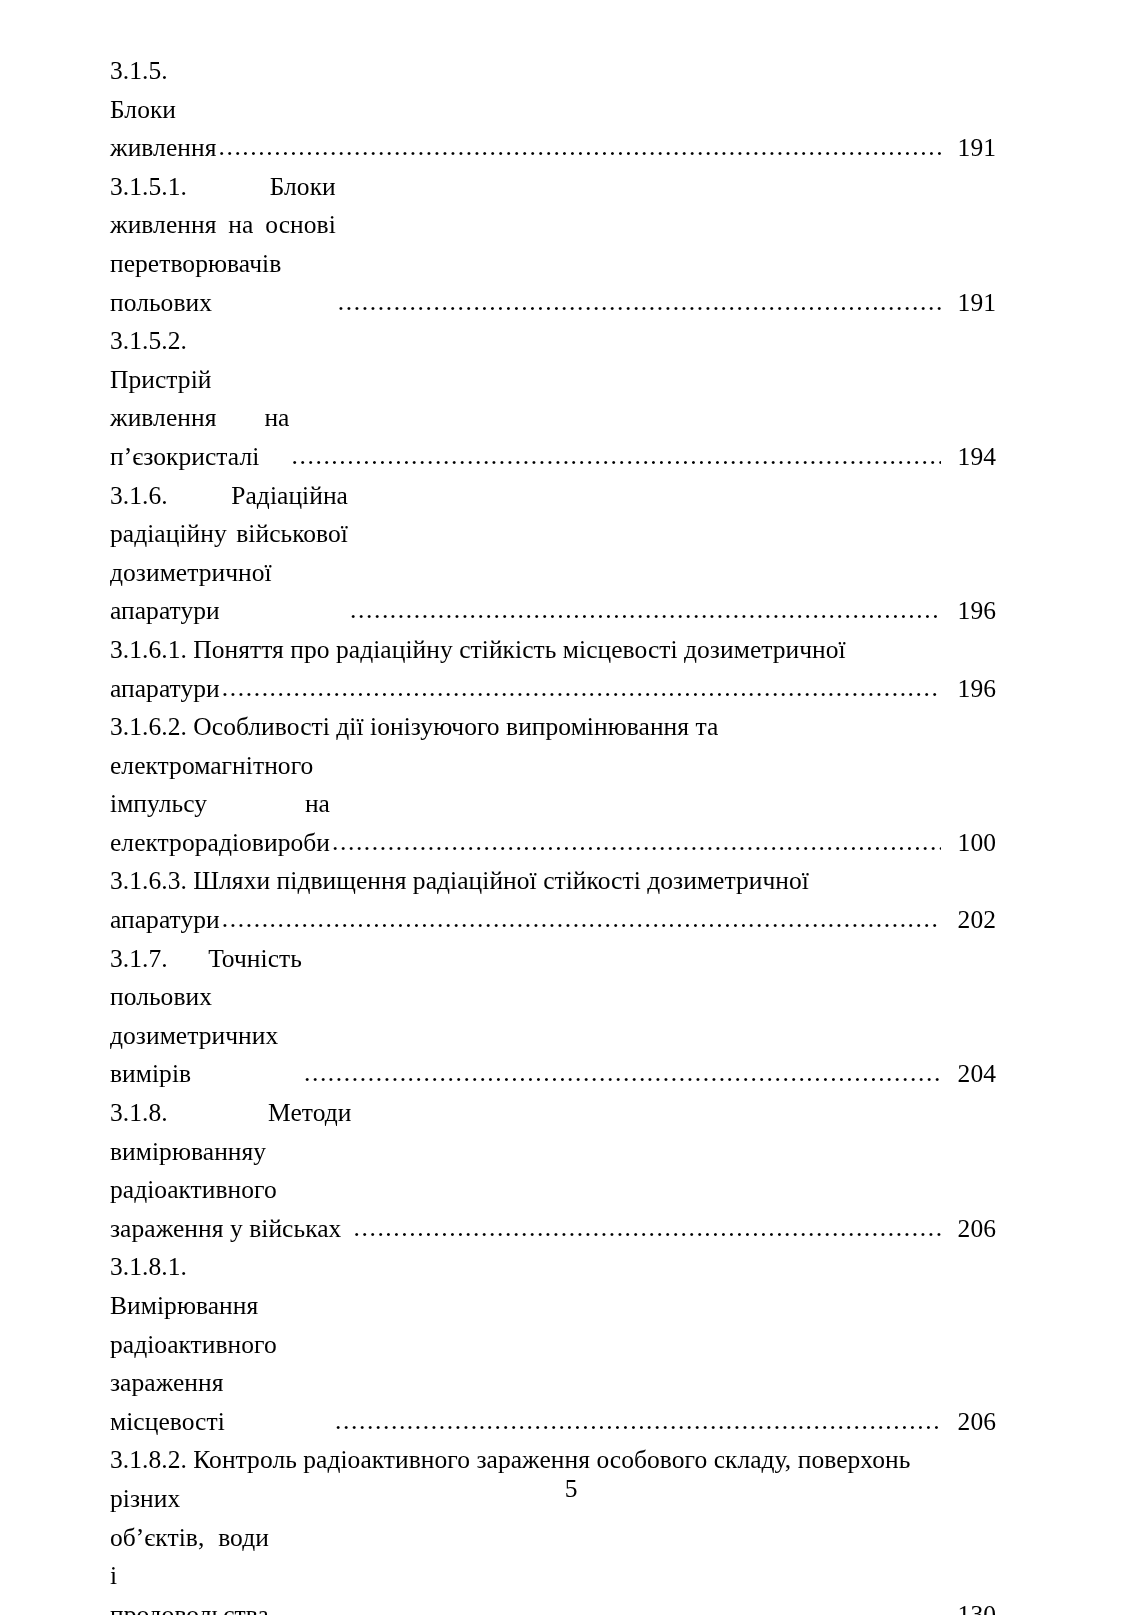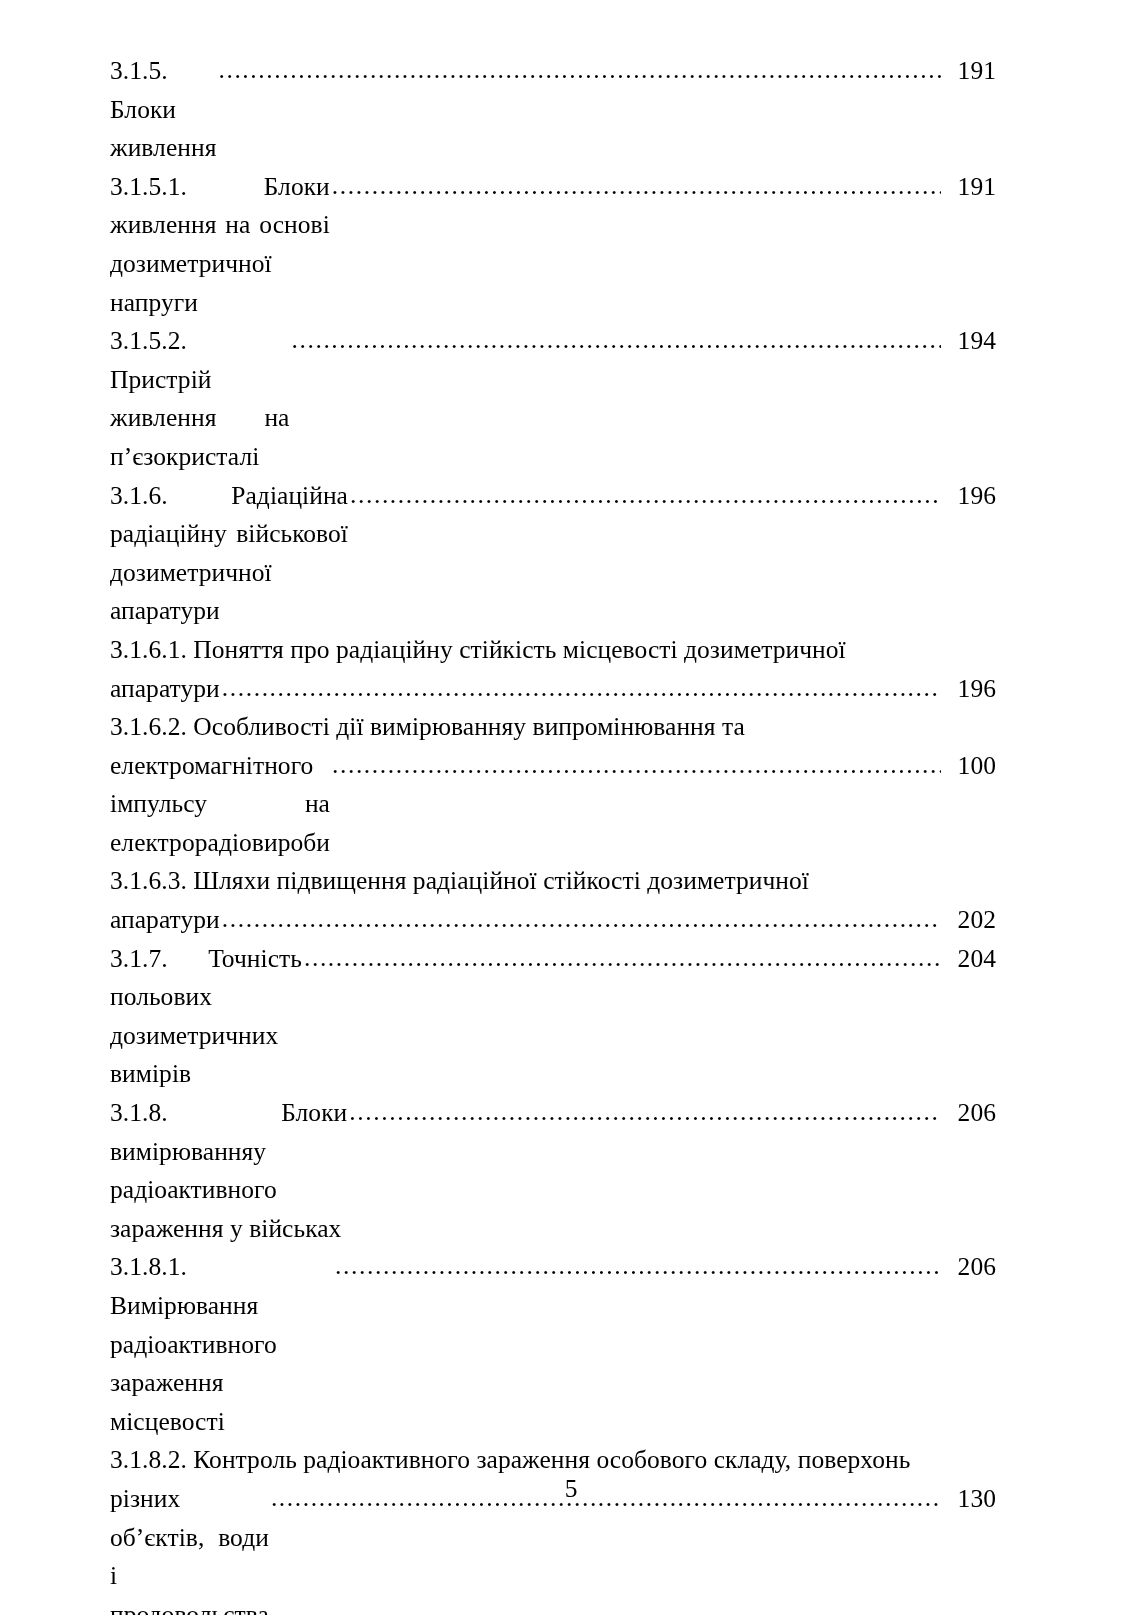--- a/index.html
+++ b/index.html
@@ -38,21 +38,21 @@
     margin: 0;
     padding: 0;
     text-align: justify;
     text-justify: inter-word;
     
     text-indent: 0;
   }
 
   .row {
     display: flex;
-    align-items: flex-start;
+    align-items: flex-end;
     width: 100%;
   }
   .title {
     flex: 0 1 auto;
     white-space: normal;
   }
   .leader {
     flex: 1 1 auto;
     overflow: hidden;
     white-space: nowrap;
@@ -86,21 +86,21 @@
   <div id="toc">
       <div class="entry">
         <div class="row">
           <span class="title">3.1.5. Блоки живлення</span>
           <span class="leader">............................................................................................................................................................................................................................</span>
           <span class="pageno">191</span>
         </div>
       </div>
       <div class="entry">
         <div class="row">
-          <span class="title">3.1.5.1. Блоки живлення на основі дозиметричної напруги</span>
+          <span class="title">3.1.5.1. Блоки живлення на основі перетворювачів польових</span>
           <span class="leader">............................................................................................................................................................................................................................</span>
           <span class="pageno">191</span>
         </div>
       </div>
       <div class="entry">
         <div class="row">
           <span class="title">3.1.5.2. Пристрій живлення на п’єзокристалі</span>
           <span class="leader">............................................................................................................................................................................................................................</span>
           <span class="pageno">194</span>
         </div>
@@ -114,21 +114,21 @@
       </div>
       <div class="entry">
         <div class="head">3.1.6.1. Поняття про радіаційну стійкість місцевості дозиметричної</div>
         <div class="row">
           <span class="title">апаратури</span>
           <span class="leader">............................................................................................................................................................................................................................</span>
           <span class="pageno">196</span>
         </div>
       </div>
       <div class="entry">
-        <div class="head">3.1.6.2. Особливості дії вимірюванняу випромінювання та</div>
+        <div class="head">3.1.6.2. Особливості дії іонізуючого випромінювання та</div>
         <div class="row">
           <span class="title">електромагнітного імпульсу на електрорадіовироби</span>
           <span class="leader">............................................................................................................................................................................................................................</span>
           <span class="pageno">100</span>
         </div>
       </div>
       <div class="entry">
         <div class="head">3.1.6.3. Шляхи підвищення радіаційної стійкості дозиметричної</div>
         <div class="row">
           <span class="title">апаратури</span>
@@ -138,21 +138,21 @@
       </div>
       <div class="entry">
         <div class="row">
           <span class="title">3.1.7. Точність польових дозиметричних вимірів</span>
           <span class="leader">............................................................................................................................................................................................................................</span>
           <span class="pageno">204</span>
         </div>
       </div>
       <div class="entry">
         <div class="row">
-          <span class="title">3.1.8. Блоки вимірюванняу радіоактивного зараження у військах</span>
+          <span class="title">3.1.8. Методи вимірюванняу радіоактивного зараження у військах</span>
           <span class="leader">............................................................................................................................................................................................................................</span>
           <span class="pageno">206</span>
         </div>
       </div>
       <div class="entry">
         <div class="row">
           <span class="title">3.1.8.1. Вимірювання радіоактивного зараження місцевості</span>
           <span class="leader">............................................................................................................................................................................................................................</span>
           <span class="pageno">206</span>
         </div>

